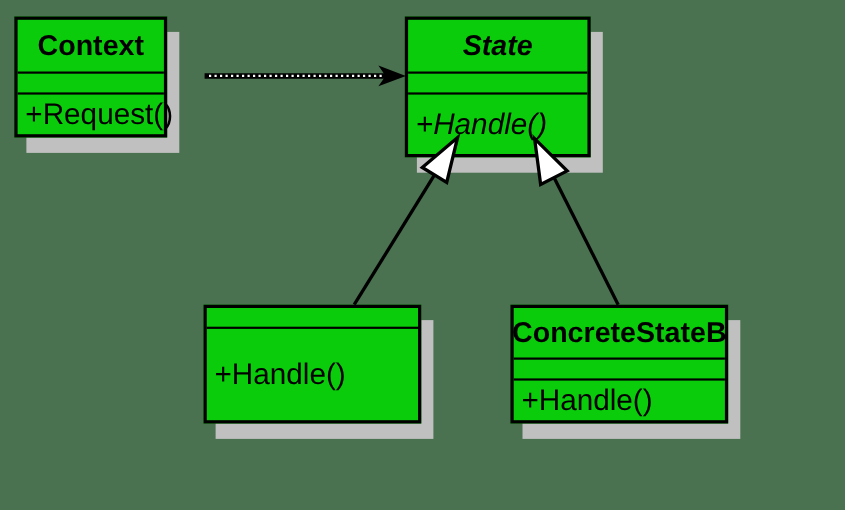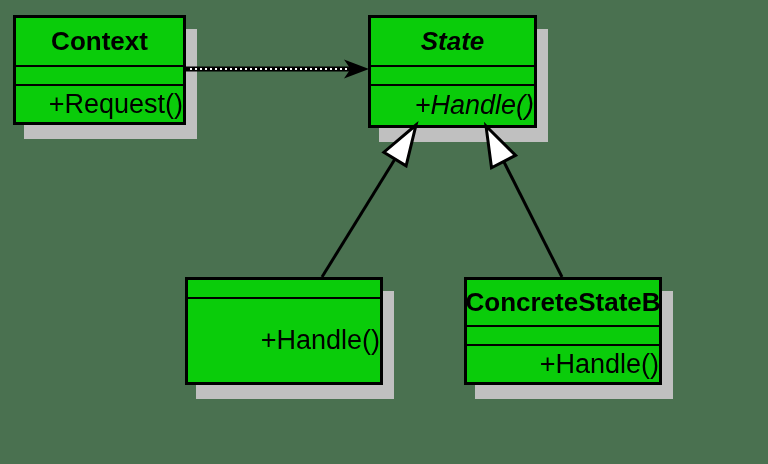--- a/index.html
+++ b/index.html
@@ -51,25 +51,24 @@
   }
   .compartment.attrs {
     border-bottom: 2px solid var(--line, #000000);
   }
   .compartment.methods {
     flex: 1;
     display: flex;
     align-items: center;
     padding-left: 7px;
     font-size: 27px;
-    justify-content: flex-end;
   }
   
-  #class-context { left: 13px; top: 15px; width: 173px; height: 110px; }
-  #class-state   { left: 368px; top: 15px; width: 169px; height: 113px; }
+  #class-context { left: 13px; top: 15px; width: 139px; height: 110px; }
+  #class-state   { left: 368px; top: 15px; width: 169px; height: 128px; }
   #class-context .name, #class-state .name { height: 49px; }
   #class-context .attrs, #class-state .attrs { height: 19px; }
   
   #class-concrete-a { left: 185px; top: 277px; width: 198px; height: 108px; }
   #class-concrete-b { left: 464px; top: 277px; width: 198px; height: 108px; }
   #class-concrete-a .name, #class-concrete-b .name { height: 47px; }
   #class-concrete-a .attrs, #class-concrete-b .attrs { height: 19px; }
   
   .abstract .name { font-style: italic; }
   .abstract .methods { font-style: italic; }

